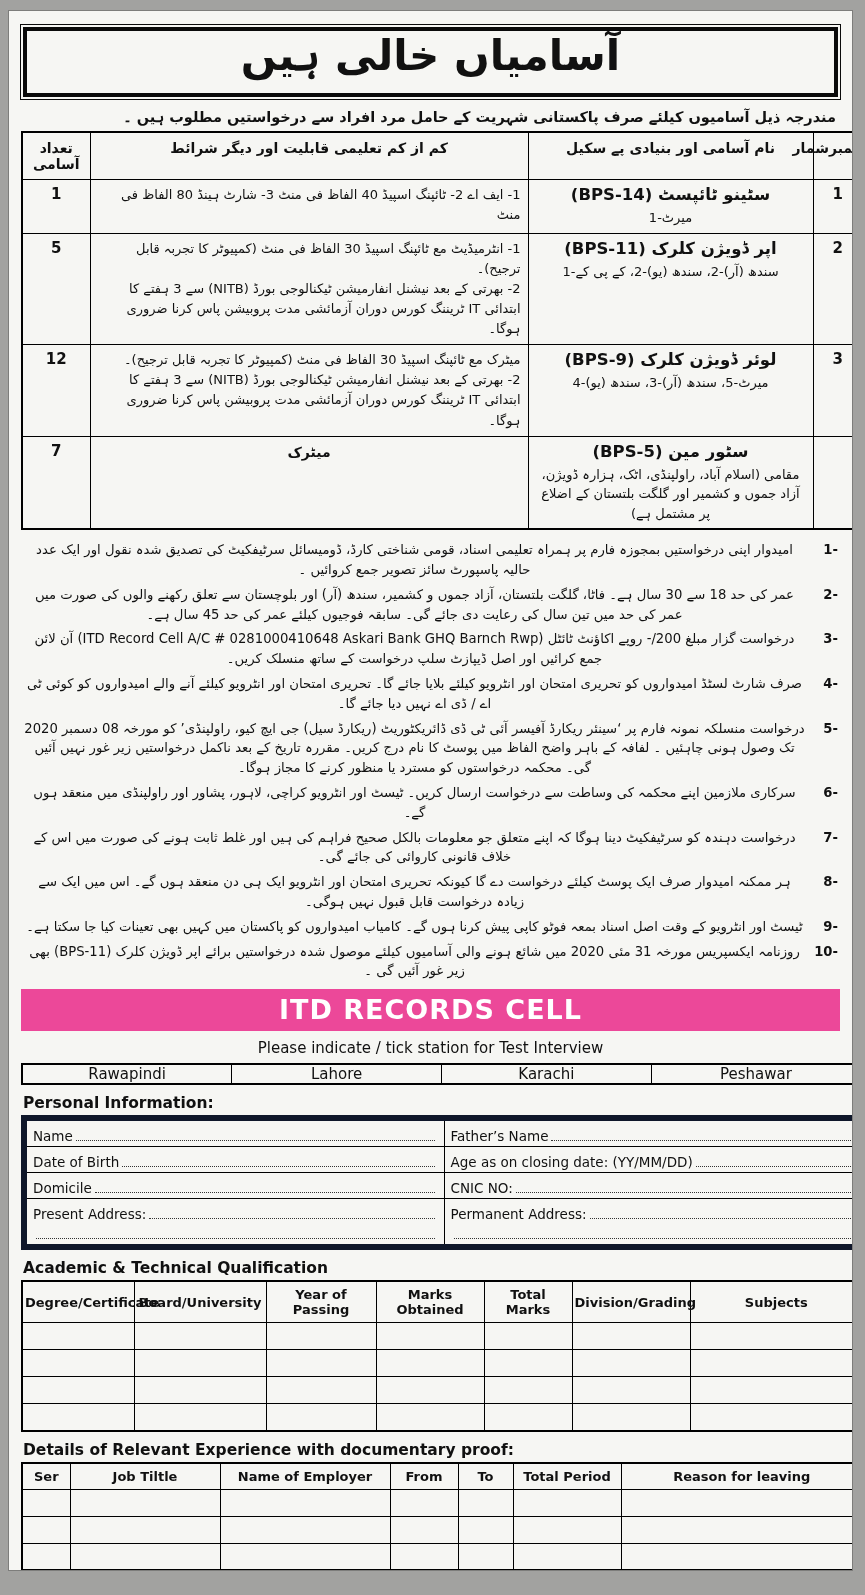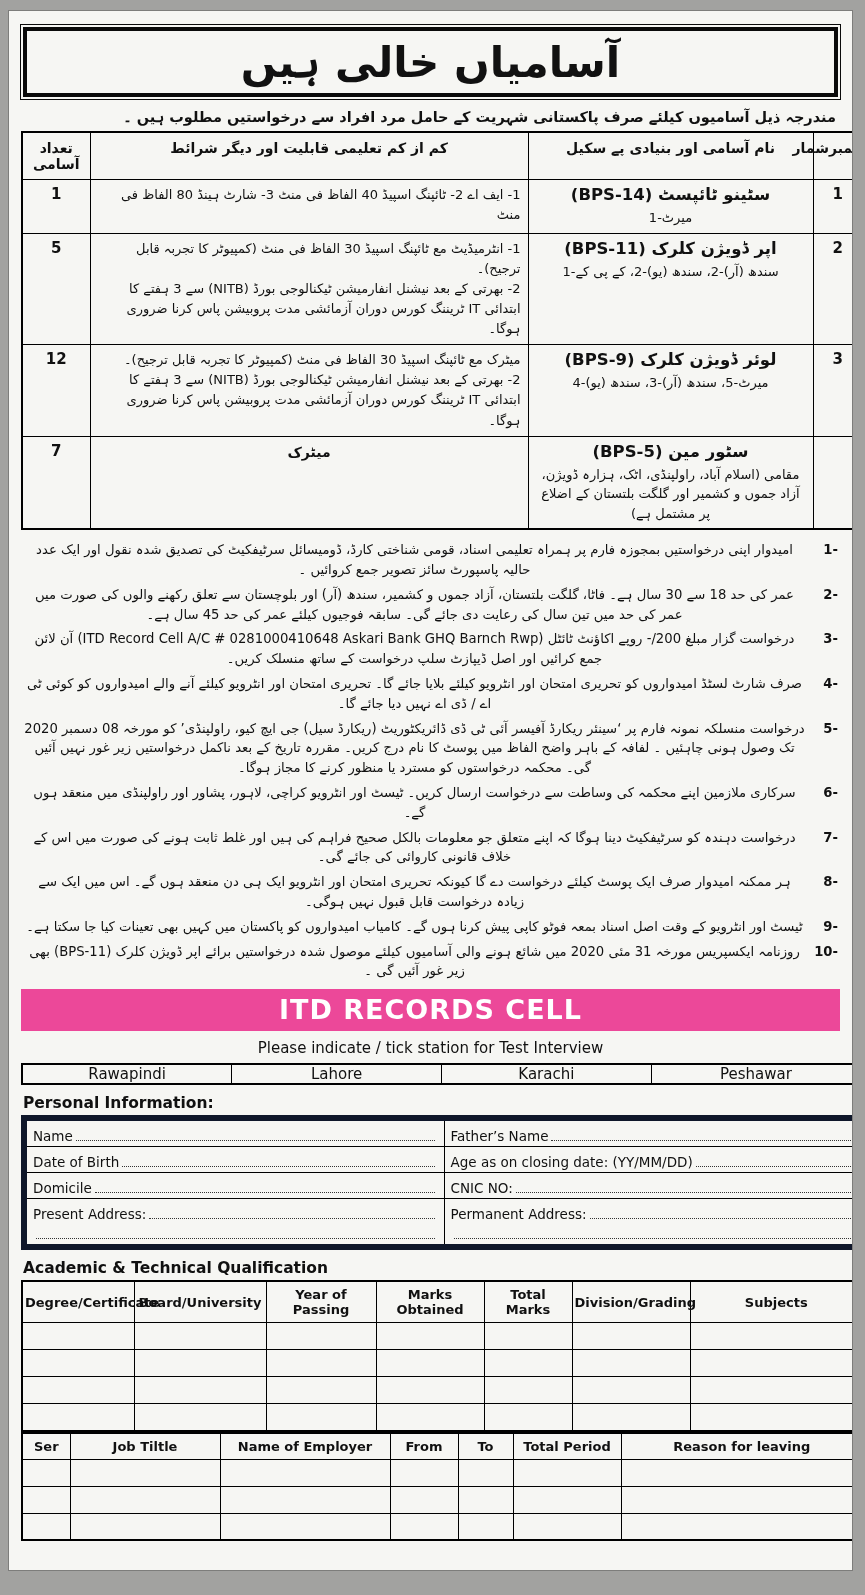--- a/index.html
+++ b/index.html
@@ -18,21 +18,21 @@
     overflow:hidden;
     border:1px solid #7d7d7b;
   }
   
   .title-box {
     margin:16px 14px 0 14px;
     border:4px solid #0a0a0a;
     outline:1px solid #0a0a0a;
     outline-offset:2px;
     height:70px;
-    display:flex; align-items:center; justify-content:center;
+    display:flex; align-items:flex-start; justify-content:center;
     direction:rtl;
   }
   .title-box .t {
     font-size:42px; font-weight:bold; letter-spacing:6px;
     white-space:nowrap;
   }
   .intro {
     direction:rtl; text-align:right;
     font-size:14.5px; font-weight:bold;
     margin:12px 16px 6px 16px;
@@ -347,20 +347,21 @@
           <td></td>
           <td></td>
           <td></td>
           <td></td>
           <td></td>
           <td></td>
         </tr>
   </tbody>
     </table>
 
+  <div class="sec-head">Details of Relevant Experience with documentary proof:</div>
   <table class="grid-table">
     <colgroup>
         <col style="width:48px">
         <col style="width:150px">
         <col style="width:170px">
         <col style="width:68px">
         <col style="width:55px">
         <col style="width:108px">
         <col style="width:242px">
       </colgroup>

